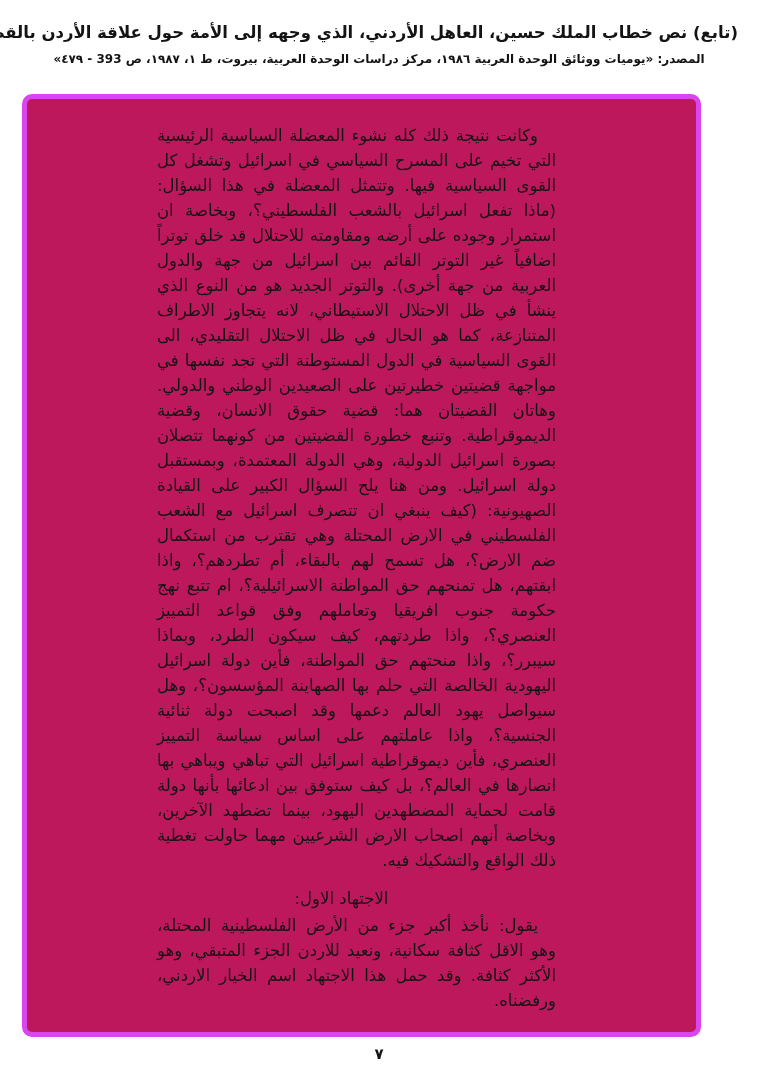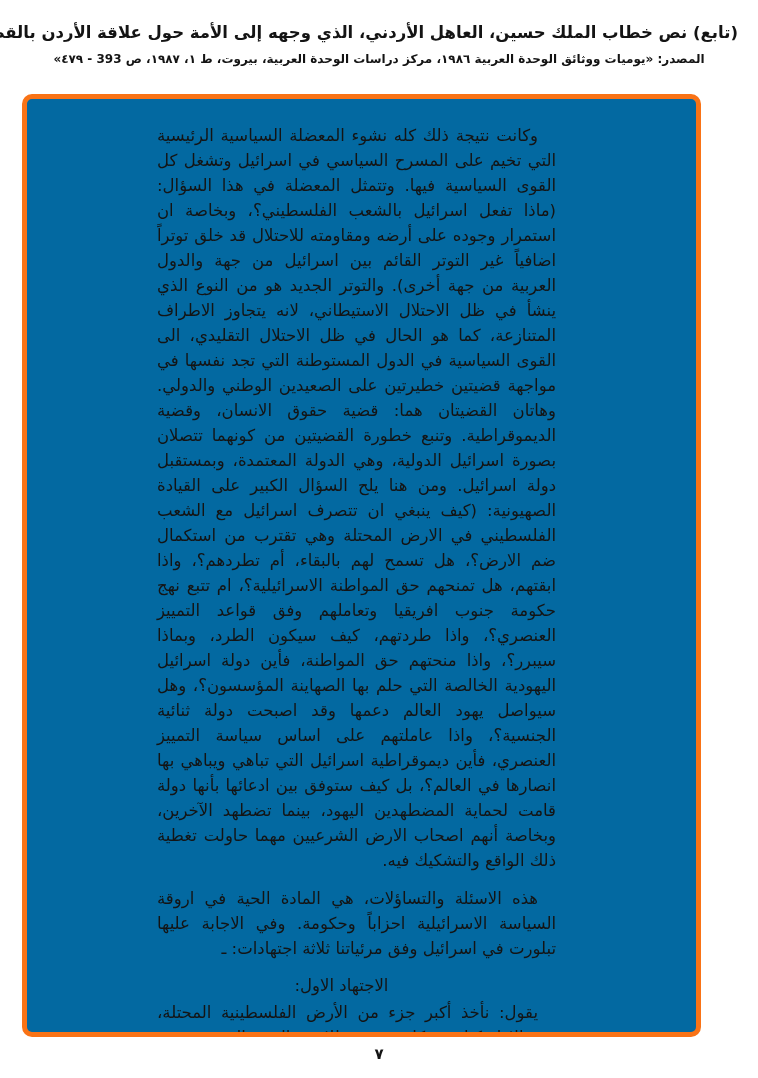--- a/index.html
+++ b/index.html
@@ -41,23 +41,23 @@
   }
 
   
   .doc-frame {
     position: absolute;
     left: 22px;
     top: 94px;
     width: 679px;
     height: 943px;
     box-sizing: border-box;
-    border: 5px solid #f97316;
+    border: 5px solid #d946ef;
     border-radius: 10px;
-    background: #0369a1;
+    background: #be185d;
     overflow: hidden;
   }
 
   
   .doc-body {
     position: absolute;
     top: 24px;
     right: 140px;
     width: 399px;
     direction: rtl;
@@ -97,21 +97,20 @@
 <div class="page-header">
   <div class="doc-title">(تابع) نص خطاب الملك حسين، العاهل الأردني، الذي وجهه إلى الأمة حول علاقة الأردن بالقضية الفلسطينية</div>
   <div class="doc-source">المصدر: «يوميات ووثائق الوحدة العربية ١٩٨٦، مركز دراسات الوحدة العربية، بيروت، ط ١، ١٩٨٧، ص 393 - ٤٧٩»</div>
 </div>
 
 <div class="doc-frame">
   <div class="doc-body">
 
     <p class="para">وكانت نتيجة ذلك كله نشوء المعضلة السياسية الرئيسية التي تخيم على المسرح السياسي في اسرائيل وتشغل كل القوى السياسية فيها. وتتمثل المعضلة في هذا السؤال: (ماذا تفعل اسرائيل بالشعب الفلسطيني؟، وبخاصة ان استمرار وجوده على أرضه ومقاومته للاحتلال قد خلق توتراً اضافياً غير التوتر القائم بين اسرائيل من جهة والدول العربية من جهة أخرى). والتوتر الجديد هو من النوع الذي ينشأ في ظل الاحتلال الاستيطاني، لانه يتجاوز الاطراف المتنازعة، كما هو الحال في ظل الاحتلال التقليدي، الى القوى السياسية في الدول المستوطنة التي تجد نفسها في مواجهة قضيتين خطيرتين على الصعيدين الوطني والدولي. وهاتان القضيتان هما: قضية حقوق الانسان، وقضية الديموقراطية. وتنبع خطورة القضيتين من كونهما تتصلان بصورة اسرائيل الدولية، وهي الدولة المعتمدة، وبمستقبل دولة اسرائيل. ومن هنا يلح السؤال الكبير على القيادة الصهيونية: (كيف ينبغي ان تتصرف اسرائيل مع الشعب الفلسطيني في الارض المحتلة وهي تقترب من استكمال ضم الارض؟، هل تسمح لهم بالبقاء، أم تطردهم؟، واذا ابقتهم، هل تمنحهم حق المواطنة الاسرائيلية؟، ام تتبع نهج حكومة جنوب افريقيا وتعاملهم وفق قواعد التمييز العنصري؟، واذا طردتهم، كيف سيكون الطرد، وبماذا سيبرر؟، واذا منحتهم حق المواطنة، فأين دولة اسرائيل اليهودية الخالصة التي حلم بها الصهاينة المؤسسون؟، وهل سيواصل يهود العالم دعمها وقد اصبحت دولة ثنائية الجنسية؟، واذا عاملتهم على اساس سياسة التمييز العنصري، فأين ديموقراطية اسرائيل التي تباهي ويباهي بها انصارها في العالم؟، بل كيف ستوفق بين ادعائها بأنها دولة قامت لحماية المضطهدين اليهود، بينما تضطهد الآخرين، وبخاصة أنهم اصحاب الارض الشرعيين مهما حاولت تغطية ذلك الواقع والتشكيك فيه.</p>
 
-    <p class="para tight">هذه الاسئلة والتساؤلات، هي المادة الحية في اروقة السياسة الاسرائيلية احزاباً وحكومة. وفي الاجابة عليها تبلورت في اسرائيل وفق مرئياتنا ثلاثة اجتهادات: ـ</p>
 
     <p class="heading">الاجتهاد الاول:</p>
 
     <p class="para">يقول: نأخذ أكبر جزء من الأرض الفلسطينية المحتلة، وهو الاقل كثافة سكانية، ونعيد للاردن الجزء المتبقي، وهو الأكثر كثافة. وقد حمل هذا الاجتهاد اسم الخيار الاردني، ورفضناه.</p>
 
   </div>
 </div>
 
 <div class="page-footer">
   <span class="page-number">٧</span>

